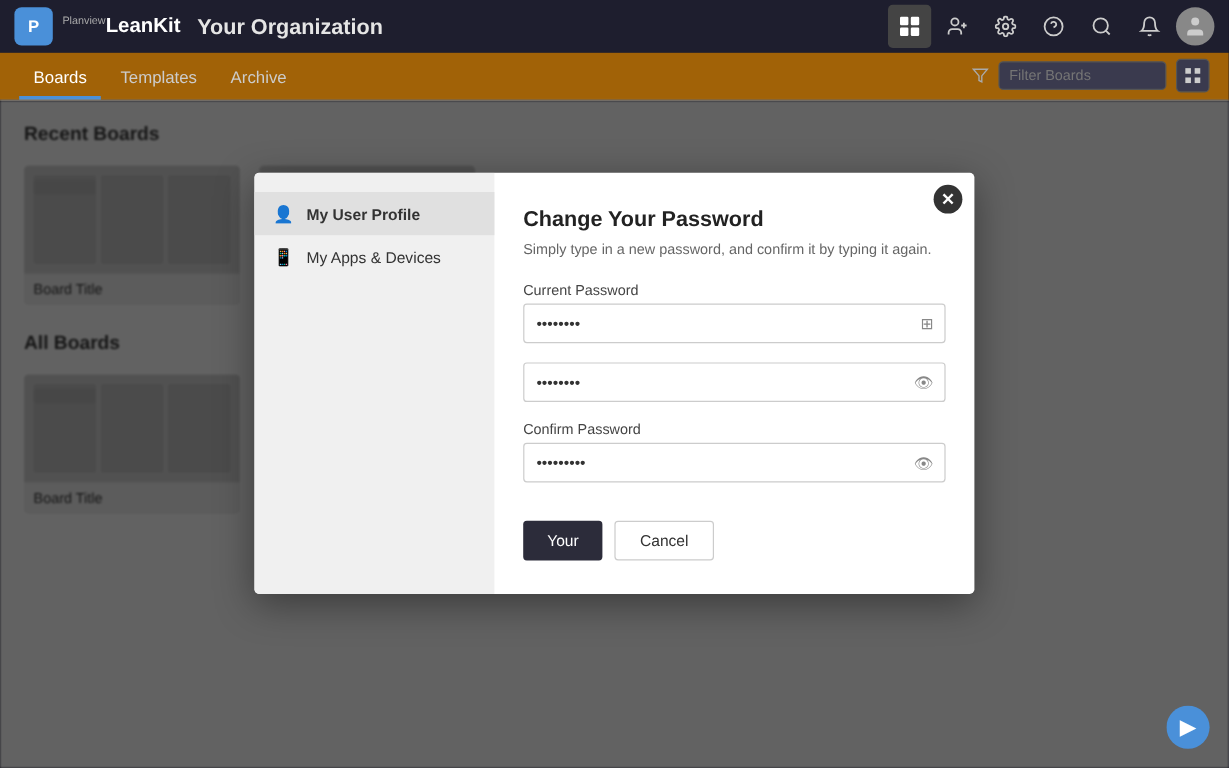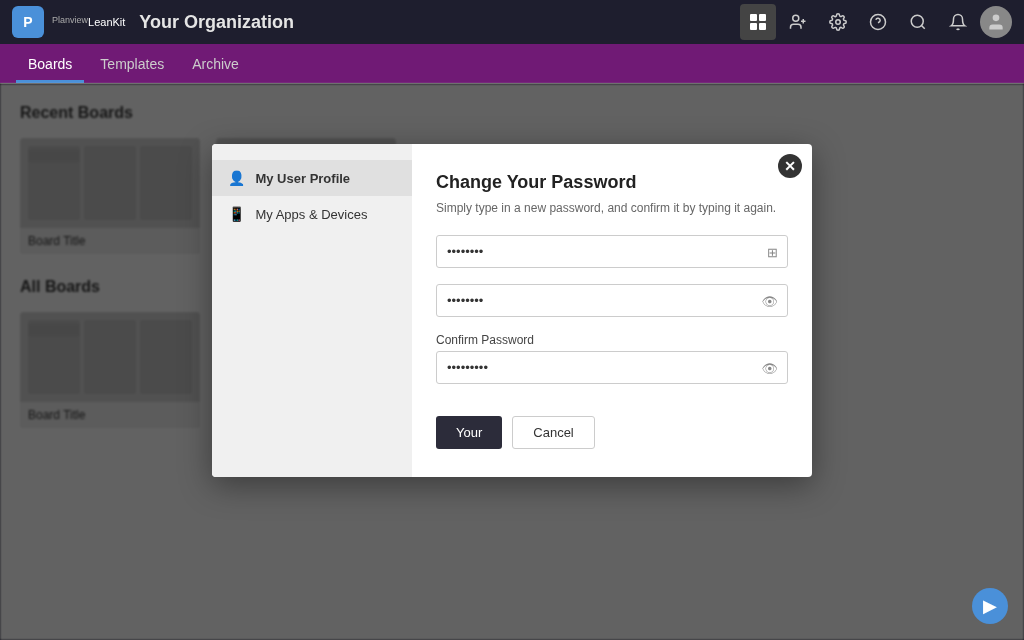--- a/index.html
+++ b/index.html
@@ -31,21 +31,21 @@
       font-size: 14px;
       font-weight: bold;
       color: white;
     }
     .logo-text {
       display: flex;
       flex-direction: row;
       line-height: 1.1;
     }
     .logo-text span:first-child { font-size: 9px; color: #aaa; }
-    .logo-text span:last-child { font-size: 11px; color: white; font-weight: 400; }
+    .logo-text span:last-child { font-size: 17px; color: white; font-weight: 700; }
     .header-title {
       font-size: 18px;
       font-weight: 600;
       color: #e5e5e5;
       margin-left: 4px;
     }
     .header-spacer { flex: 1; }
     .header-icons {
       display: flex;
       align-items: center;
@@ -75,21 +75,21 @@
       background: #888;
       display: flex;
       align-items: center;
       justify-content: center;
       cursor: pointer;
       overflow: hidden;
     }
 
     
     .navbar {
-      background: #701a75;
+      background: #a16207;
       height: 40px;
       display: flex;
       align-items: flex-end;
       padding: 0 16px;
       border-bottom: 1px solid #444;
     }
     .nav-item {
       padding: 8px 12px;
       font-size: 14px;
       color: #ccc;
@@ -401,20 +401,34 @@
       </svg>
     </div>
   </div>
 </div>
 
 <div class="navbar">
   <div class="nav-item active">Boards</div>
   <div class="nav-item">Templates</div>
   <div class="nav-item">Archive</div>
   <div class="nav-spacer"></div>
+  <div class="filter-area">
+    <svg width="14" height="14" viewBox="0 0 24 24" fill="none" stroke="#aaa" stroke-width="2">
+      <polygon points="22 3 2 3 10 12.46 10 19 14 21 14 12.46 22 3"></polygon>
+    </svg>
+    <input class="filter-input" type="text" placeholder="Filter Boards" style="">
+    <div class="grid-btn">
+      <svg width="14" height="14" viewBox="0 0 18 18" fill="#ccc">
+        <rect x="1" y="1" width="6" height="6"></rect>
+          <rect x="11" y="1" width="6" height="6"></rect>
+        <rect x="1" y="11" width="6" height="6"></rect>
+          <rect x="11" y="11" width="6" height="6"></rect>
+      </svg>
+    </div>
+  </div>
 </div>
 
 <div class="main" style="filter: blur(1px) brightness(0.85);">
   <div class="main-inner">
     <div class="section-title">Recent Boards</div>
     <div class="boards-grid">
       <div class="board-card">
         <div class="board-card-thumb">
           <div class="thumb-col">
               <div class="thumb-col-inner"></div>
@@ -483,20 +497,21 @@
       <div class="dialog-sidebar-item">
         <span class="item-icon">📱</span>
         <span>My Apps &amp; Devices</span>
       </div>
     </div>
     <div class="dialog-main">
       <h2 class="dialog-title">Change Your Password</h2>
       <p class="dialog-subtitle">Simply type in a new password, and confirm it by typing it again.</p>
 
       <div class="form-group">
+        <label class="form-label">Current Password</label>
         <div class="form-input-wrap">
           <input type="password" class="form-input" value="••••••••" style="">
           <span class="form-input-icon">⊞</span>
         </div>
       </div>
 
       <div class="form-group">
         <div class="form-input-wrap">
           <input type="password" class="form-input" value="••••••••" style="">
           <span class="form-input-icon">👁</span>

